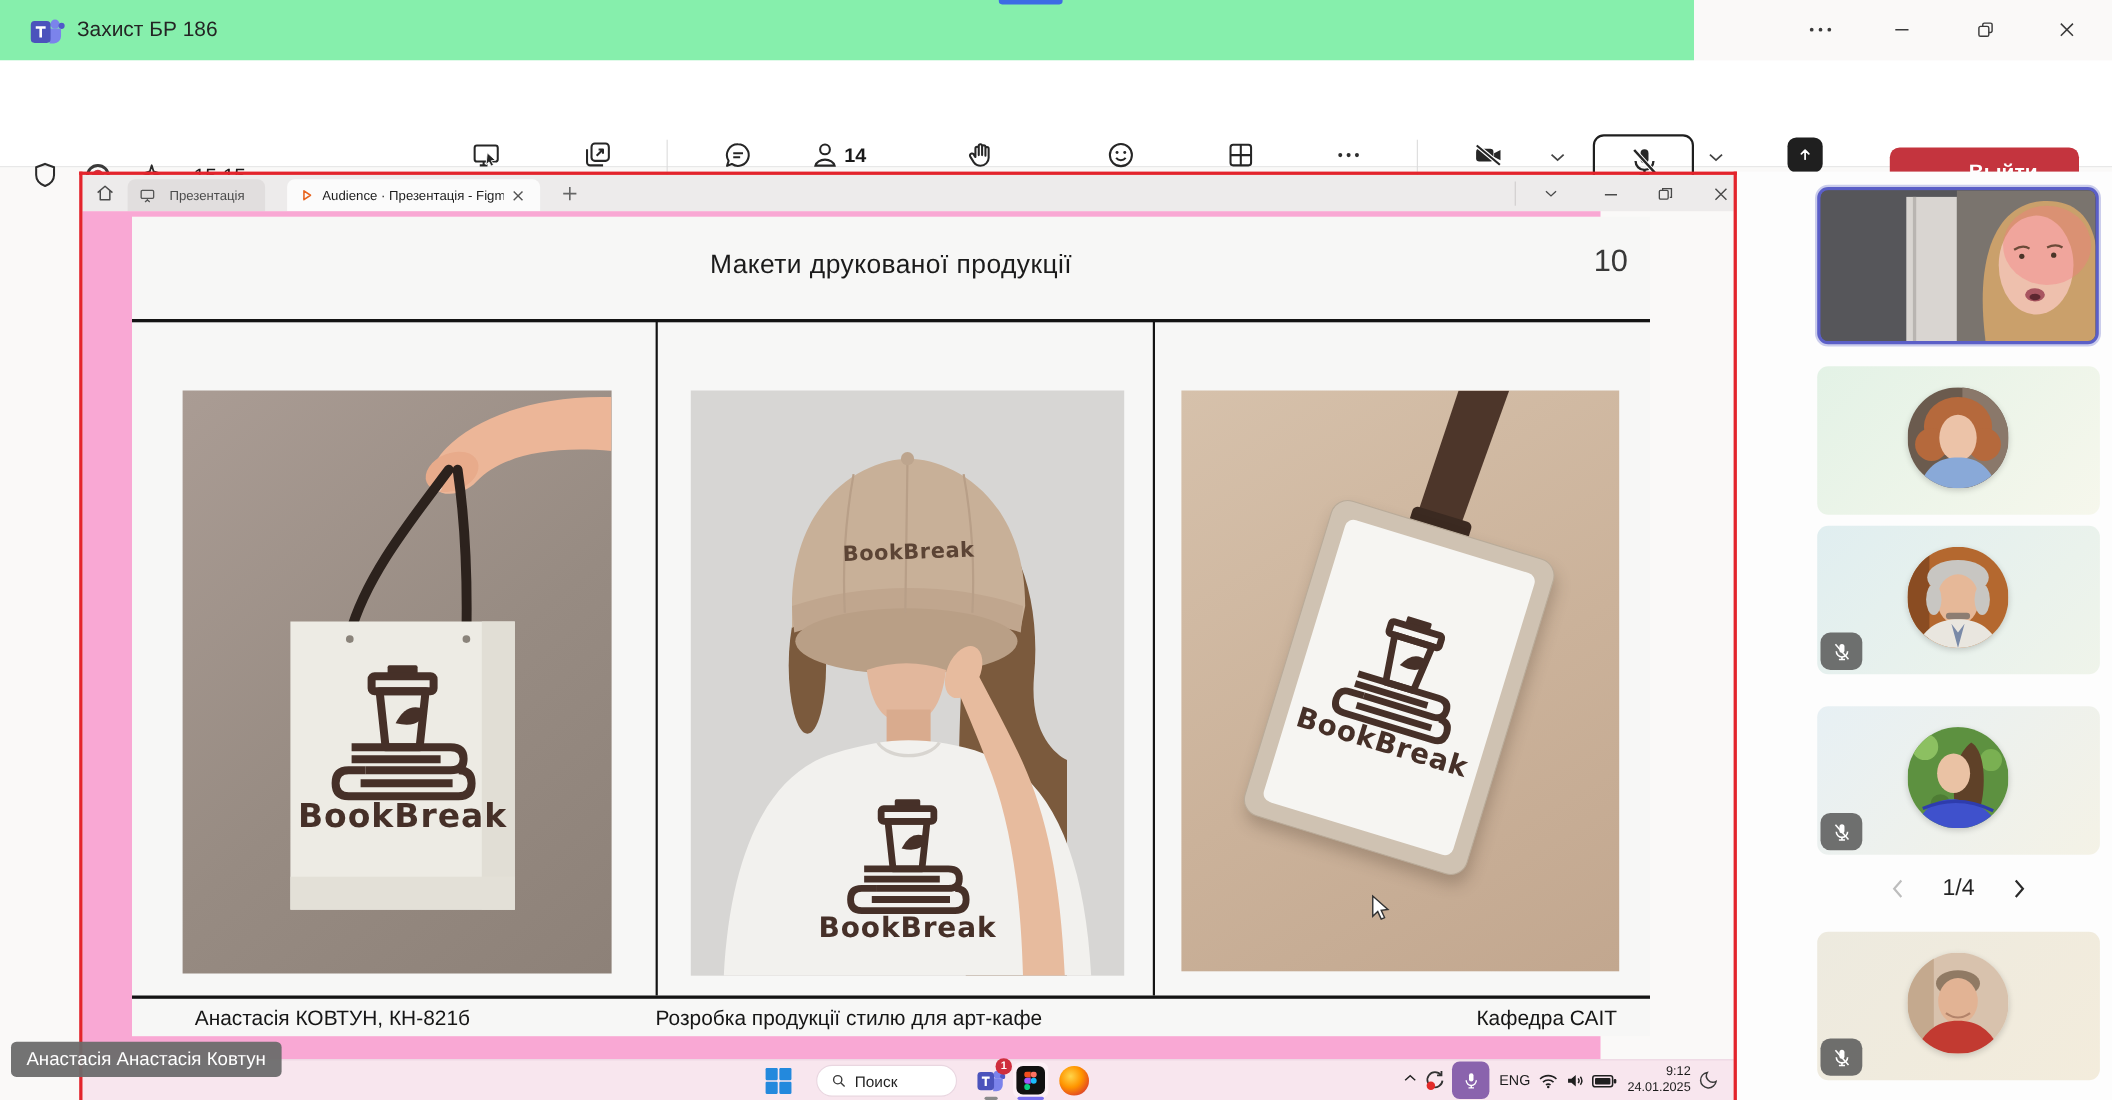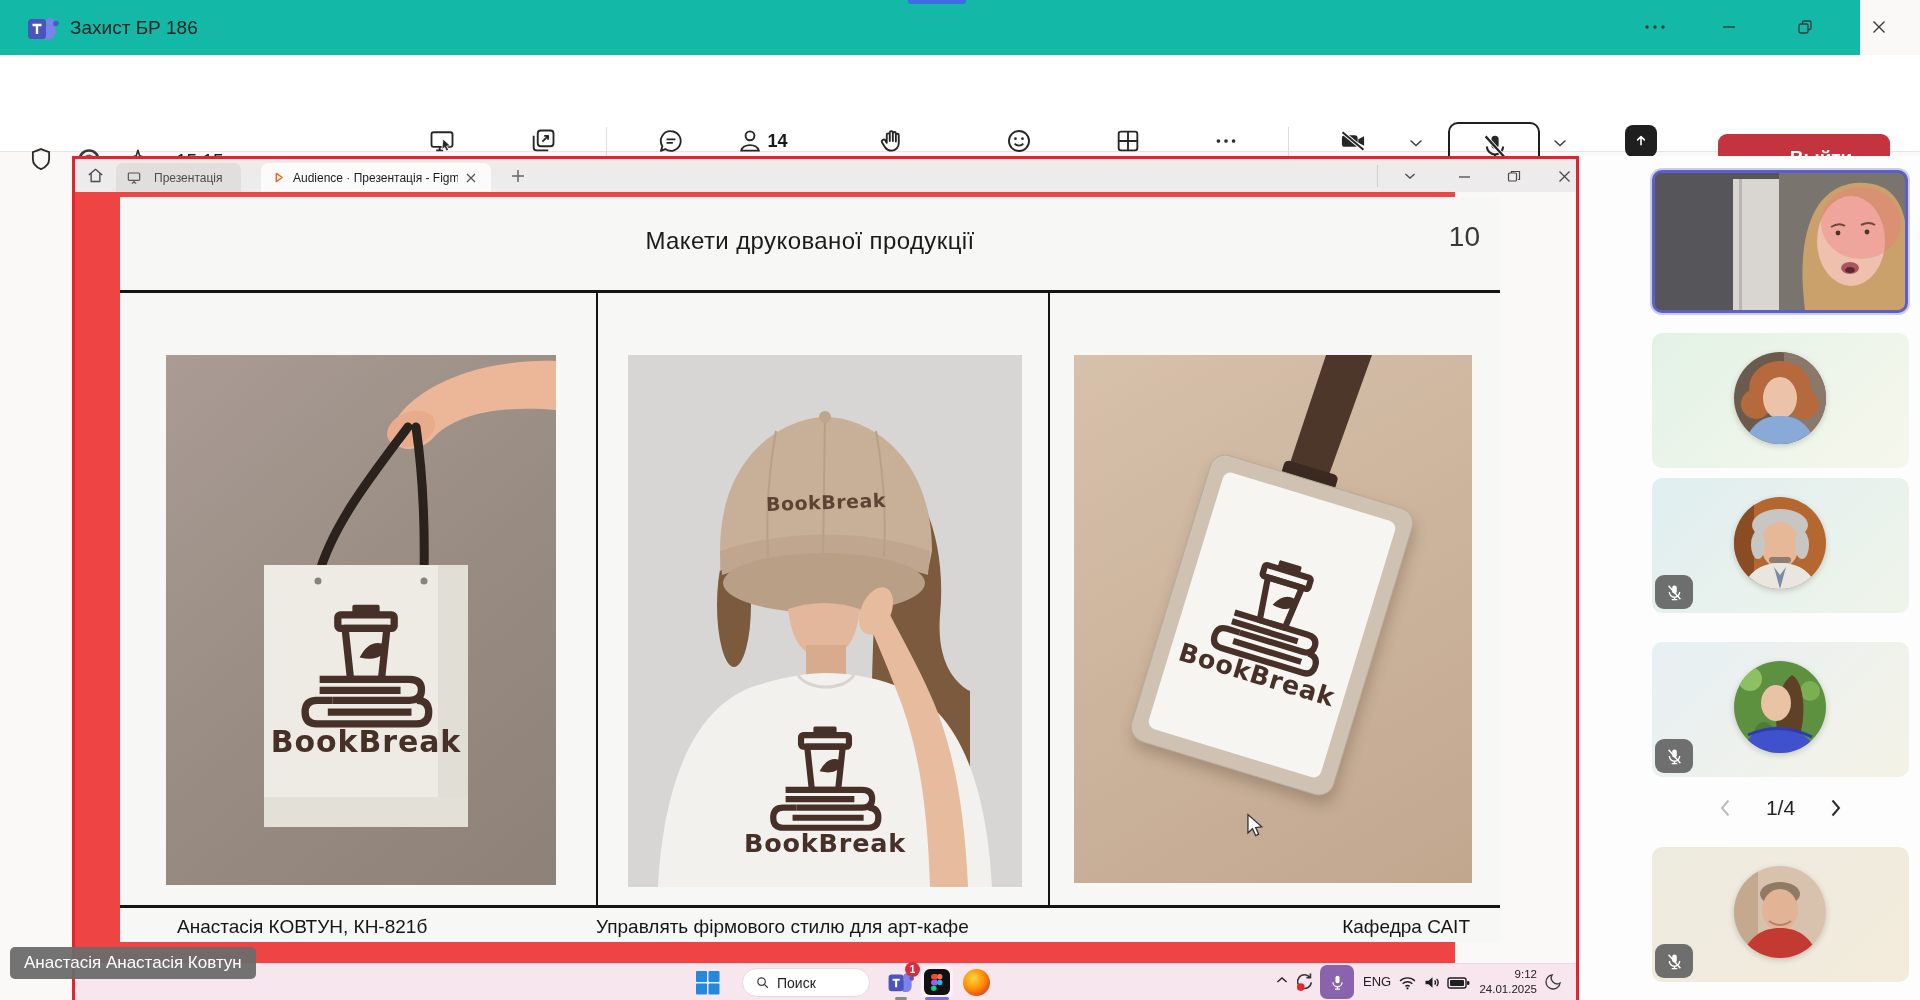--- a/index.html
+++ b/index.html
@@ -2,21 +2,21 @@
 <html><head>
 <meta charset="utf-8">
 <style>
   html,body{margin:0;padding:0;background:#faf9f8;}
   *{box-sizing:border-box;}
   #app{position:relative;width:1920px;height:1000px;overflow:hidden;
        font-family:"Liberation Sans",sans-serif;background:#faf9f8;}
   .abs{position:absolute;}
 
   
-  .titlebar{position:absolute;left:0;top:0;width:1860px;height:55px;background:#14b8a6;}
+  .titlebar{position:absolute;left:0;top:0;width:1540px;height:55px;background:#86efac;}
   .t-title{position:absolute;left:70px;top:0;height:55px;line-height:55px;
            font-size:19px;color:#242424;}
   .tab-indicator{position:absolute;left:908px;top:0;width:58px;height:4px;
                  background:#3d6be4;border-radius:0 0 3px 3px;}
   .winbtn{position:absolute;top:10px;width:46px;height:34px;display:flex;
           align-items:center;justify-content:center;}
 
   
   .toolbar{position:absolute;left:0;top:55px;width:1920px;height:97px;background:#ffffff;
            border-bottom:1px solid #e6e6e6;}
@@ -40,21 +40,21 @@
   .red-line{position:absolute;background:#e3242c;z-index:30;}
 
   
   .figbar{position:absolute;left:75px;top:159px;width:1501px;height:33px;background:#edebeb;}
   .ftab{position:absolute;top:4px;height:29px;border-radius:7px 7px 0 0;display:flex;
         align-items:center;gap:7px;padding:0 10px;font-size:12px;color:#4c4c4c;}
   .ftab.active{background:#fbfbfb;color:#1d1d1d;}
   .ftab.inactive{background:#e1dede;gap:12px;}
   .fbtn{position:absolute;top:4px;width:38px;height:26px;display:flex;align-items:center;justify-content:center;}
 
-  .viewport{position:absolute;left:75px;top:192px;width:1380px;height:771px;background:#ef4444;}
+  .viewport{position:absolute;left:75px;top:192px;width:1380px;height:771px;background:#f9a8d4;}
   .slide{position:absolute;left:45px;top:5px;width:1380px;height:745px;background:#f7f7f6;overflow:hidden;}
   .s-title{position:absolute;left:0;top:30px;width:100%;text-align:center;font-size:24px;
            font-weight:500;letter-spacing:.4px;color:#1b1b1b;}
   .s-page{position:absolute;right:20px;top:24px;font-size:28px;color:#383838;}
   .tline{position:absolute;background:#141414;}
   .sfoot{position:absolute;top:719px;font-size:19px;font-weight:500;color:#161616;white-space:nowrap;}
 
   .photo{position:absolute;overflow:hidden;}
   .photo-bag{left:46px;top:158px;width:390px;height:530px;
              background:linear-gradient(140deg,#aa9c94 0%,#978b82 55%,#8d8178 100%);}
@@ -473,21 +473,21 @@
                   <line x1="68" y1="120" x2="160" y2="120"></line>
                 </g>
                 <text class="bb-text" x="110" y="164" text-anchor="middle" font-size="33" font-weight="bold" fill="#463028" letter-spacing="1">BookBreak</text>
               </svg>
             </div>
           </div>
         </div>
       </div>
 
       <div class="sfoot" style="left:57px">Анастасія КОВТУН, КН-821б</div>
-      <div class="sfoot" style="left:476px">Управлять фірмового стилю для арт-кафе</div>
+      <div class="sfoot" style="left:476px">Розробка продукції стилю для арт-кафе</div>
       <div class="sfoot" style="right:30px">Кафедра САІТ</div>
 
       <span class="abs" style="left:1126px;top:616px;z-index:5">
         <svg width="18" height="26" viewBox="0 0 16 24">
             <path d="M1.5 1.5v17l4.2-4 2.9 6.3 2.8-1.3-2.8-6.1 5.6-.6Z" fill="#fff" stroke="#333" stroke-width="1.2"></path>
           </svg>
       </span>
     </div>
   </div>
 

